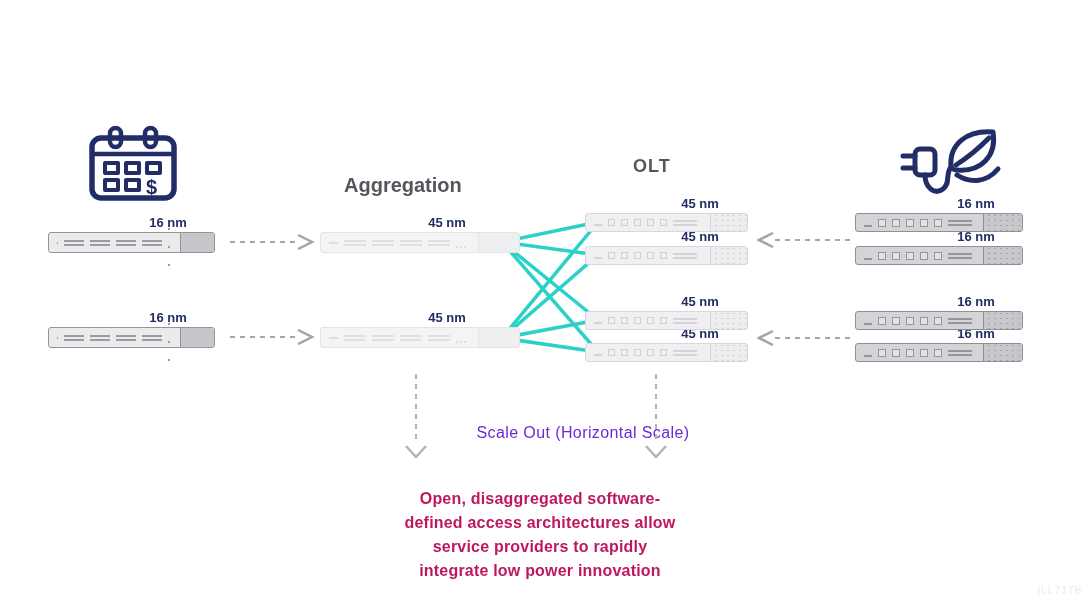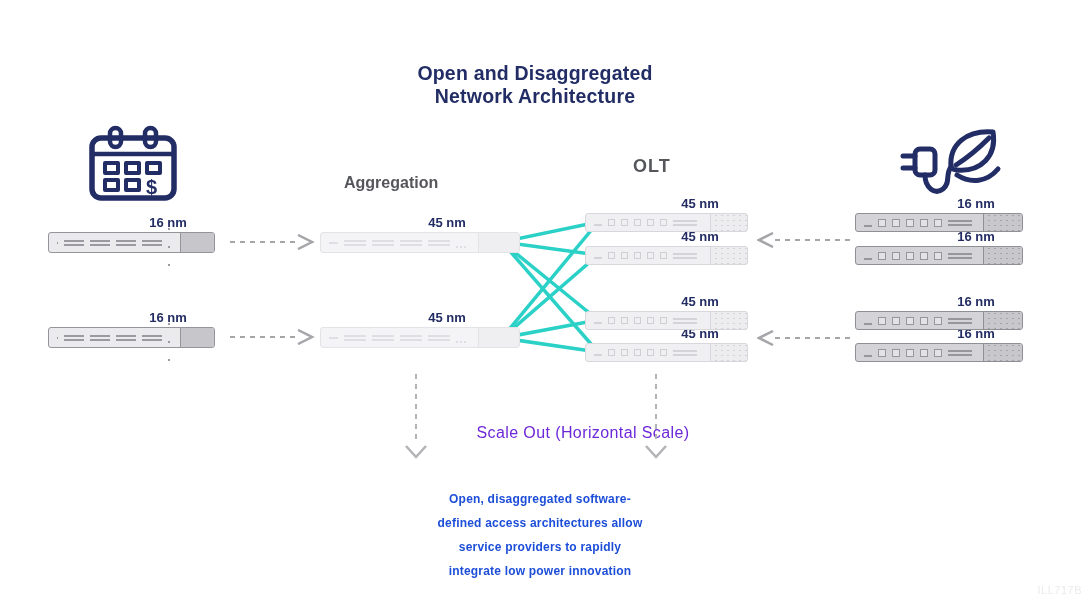--- a/index.html
+++ b/index.html
@@ -7,33 +7,33 @@
     position:relative;width:1088px;height:612px;background:#ffffff;overflow:hidden;
     font-family:"Liberation Sans", sans-serif;
   }
   
   .title{
     position:absolute;top:62px;left:0;width:1070px;text-align:center;
     font-size:19.5px;font-weight:bold;line-height:23px;color:#222d66;
     white-space:pre-line;letter-spacing:.2px;
   }
   .sec-label{position:absolute;font-weight:bold;color:#55565c;}
-  .sec-label.agg{left:344px;top:174px;font-size:16px;}
+  .sec-label.agg{left:344px;top:174px;font-size:20px;}
   .sec-label.olt{left:633px;top:156px;font-size:18px;letter-spacing:1px;}
   .chip{
     position:absolute;width:90px;text-align:center;
     font-size:13px;font-weight:bold;color:#232d64;
   }
   .scale-out{
     position:absolute;top:424px;left:0;width:1070px;text-align:center;
     font-size:16px;color:#6d28d9;letter-spacing:.4px;margin-left:48px;
   }
   .description{
     position:absolute;top:487px;left:0;width:1080px;text-align:center;
-    font-size:12px;font-weight:600;line-height:24px;color:#1d4ed8;
+    font-size:16px;font-weight:600;line-height:24px;color:#be185d;
     white-space:pre-line;letter-spacing:.2px;
   }
   .watermark{
     position:absolute;top:584px;right:6px;font-size:11px;color:#ebebec;
     letter-spacing:.5px;
   }
   
   svg.mesh{position:absolute;left:0;top:0;z-index:1;}
   
   .device{
@@ -82,22 +82,20 @@
       <line x1="502" y1="242" x2="598" y2="255"></line>
       <line x1="502" y1="242" x2="598" y2="320"></line>
       <line x1="502" y1="242" x2="598" y2="352"></line>
       <line x1="502" y1="338" x2="598" y2="222"></line>
       <line x1="502" y1="338" x2="598" y2="255"></line>
       <line x1="502" y1="338" x2="598" y2="320"></line>
       <line x1="502" y1="338" x2="598" y2="352"></line>
     </g>
   </svg>
 
-  <div class="title">Open and Disaggregated
-Network Architecture</div>
 
   <svg class="icon" style="left:85px;top:125px" width="96" height="80" viewBox="0 0 96 80">
     <g stroke="#222d66" fill="none" stroke-linecap="round" stroke-linejoin="round">
       <rect x="7" y="13" width="82" height="60" rx="9" stroke-width="5.5"></rect>
       <line x1="7" y1="29" x2="89" y2="29" stroke-width="4.5"></line>
       <rect x="25" y="3" width="11" height="19" rx="5.5" stroke-width="4.5"></rect>
       <rect x="60" y="3" width="11" height="19" rx="5.5" stroke-width="4.5"></rect>
       <rect x="20" y="38" width="13" height="10" stroke-width="4"></rect>
       <rect x="41" y="38" width="13" height="10" stroke-width="4"></rect>
       <rect x="62" y="38" width="13" height="10" stroke-width="4"></rect>

